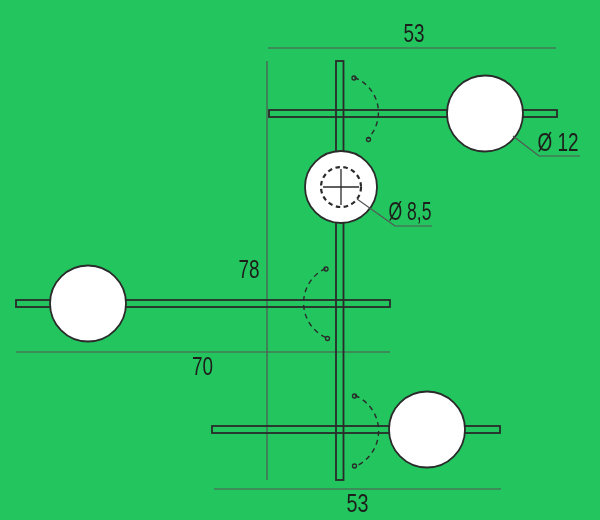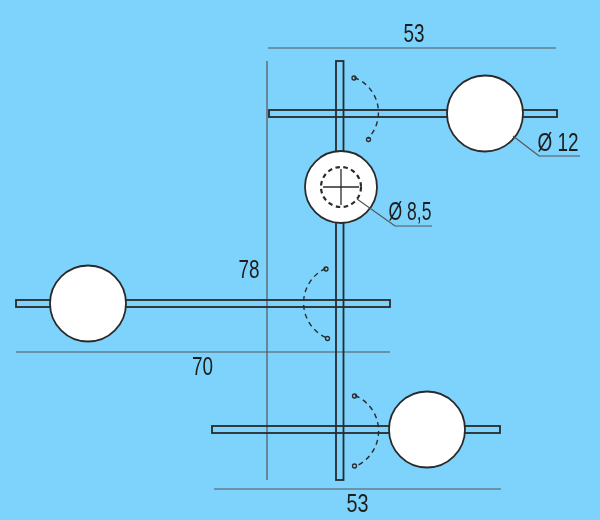--- a/index.html
+++ b/index.html
@@ -5,21 +5,21 @@
   html, body {
     margin: 0;
     padding: 0;
     background: #ffffff;
     font-family: "Liberation Sans", sans-serif;
   }
   .stage {
     position: relative;
     width: 600px;
     height: 520px;
-    background: #7dd3fc;
+    background: #22c55e;
     overflow: hidden;
   }
   svg text {
     font-family: "Liberation Sans", sans-serif;
     font-size: 26px;
     fill: #1d1d1b;
   }
   .part      { stroke: #2a2a2a; stroke-width: 1.8; fill: none; }
   .part-fill { stroke: #2a2a2a; stroke-width: 1.8; fill: #ffffff; }
   .dim       { stroke: #555555; stroke-width: 1.2; fill: none; }

